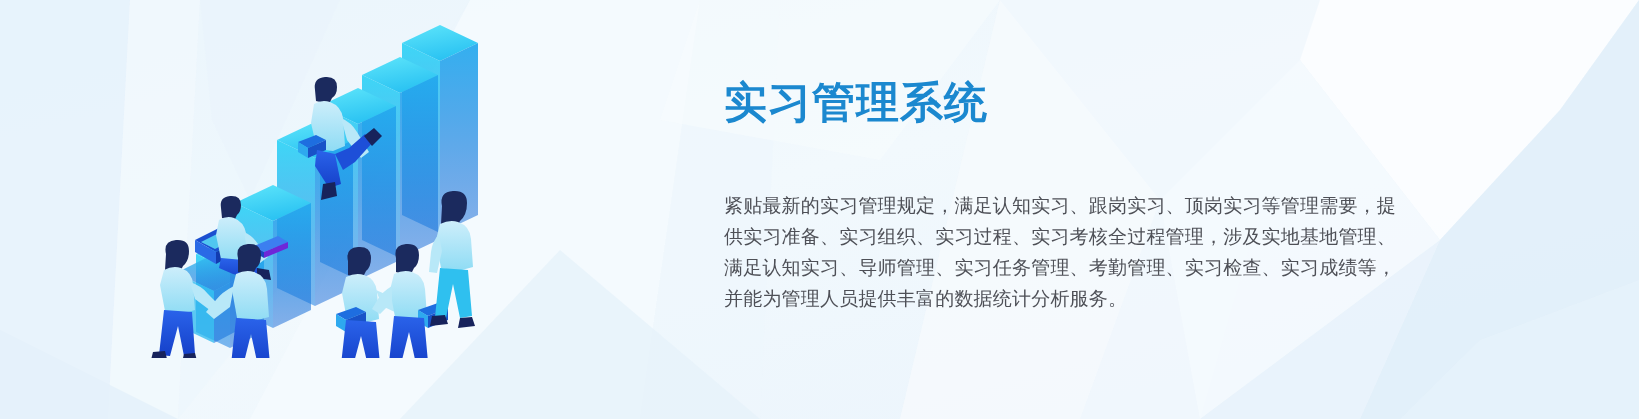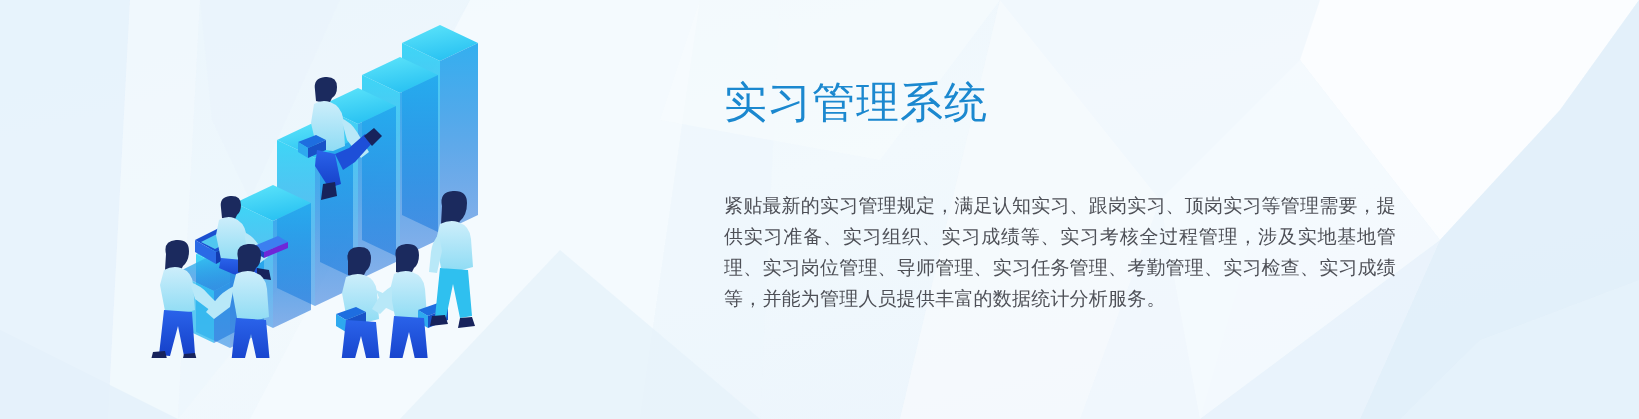--- a/index.html
+++ b/index.html
@@ -29,21 +29,21 @@
   }
   
   #text-block {
     position:absolute;
     left:724px; top:74px;
     width:680px;
   }
   #page-title {
     font-size:43px;
     line-height:56px;
-    font-weight:400;
+    font-weight:700;
     color:#1b88cf;
     letter-spacing:1px;
     white-space:nowrap;
   }
   #description {
     margin-top:60px;
     font-size:19px;
     line-height:31px;
     color:#4e5057;
     text-align:justify;
@@ -238,16 +238,16 @@
       <path d="M300,206 q10,-5 18,-2 q12,4 13,17 l2,28 l-15,4 l-17,-3 l-5,-28 z" fill="url(#shirtG)"></path>
       <path d="M299,216 q-7,8 -8,18 l-2,20 l8,1 l5,-22 z" fill="#b8e8f8"></path>
       <path d="M300,250 l28,2 l4,46 l-12,2 l-7,-34 l-7,34 l-11,-1 z" fill="#2fc0ef"></path>
       <path d="M292,298 l13,-1 l3,9 l-18,2 z" fill="#17235c"></path>
       <path d="M320,300 l12,-1 l3,9 l-17,2 z" fill="#17235c"></path>
     </g>
   </svg>
 
   <div id="text-block">
     <h1 id="page-title">实习管理系统</h1>
-    <p id="description">紧贴最新的实习管理规定，满足认知实习、跟岗实习、顶岗实习等管理需要，提供实习准备、实习组织、实习成绩等、实习考核全过程管理，涉及实地基地管理、实习岗位管理、导师管理、实习任务管理、考勤管理、实习检查、实习成绩等，并能为管理人员提供丰富的数据统计分析服务。</p>
+    <p id="description">紧贴最新的实习管理规定，满足认知实习、跟岗实习、顶岗实习等管理需要，提供实习准备、实习组织、实习过程、实习考核全过程管理，涉及实地基地管理、满足认知实习、导师管理、实习任务管理、考勤管理、实习检查、实习成绩等，并能为管理人员提供丰富的数据统计分析服务。</p>
   </div>
 
 </div>
 
 </body></html>

